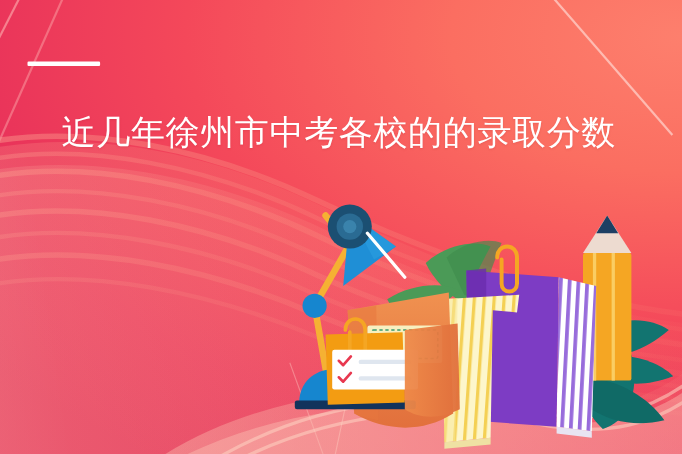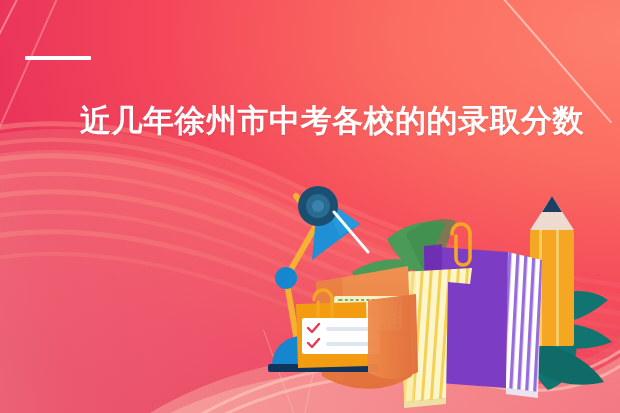--- a/index.html
+++ b/index.html
@@ -30,24 +30,23 @@
 
   
   .rule{
     position:absolute; left:25px; top:56px; width:66px; height:4px;
     background:#ffffff; border-radius:1px;
   }
 
   
   .title{
     position:absolute; left:56px; top:99px; width:540px;
-    font-size:31px; line-height:44px; font-weight:bold; color:#ffffff;
+    font-size:31px; line-height:44px; font-weight:normal; color:#ffffff;
     letter-spacing:.5px; white-space:nowrap;
     text-shadow:0 1px 2px rgba(160,20,40,.18);
-    margin-left:24px;
   }
 
   
   .illus{ position:absolute; left:256px; top:176px; width:364px; height:237px; }
   .illus svg{ display:block; width:364px; height:237px; }
 </style>
 </head>
 <body>
 
 <div class="banner">

